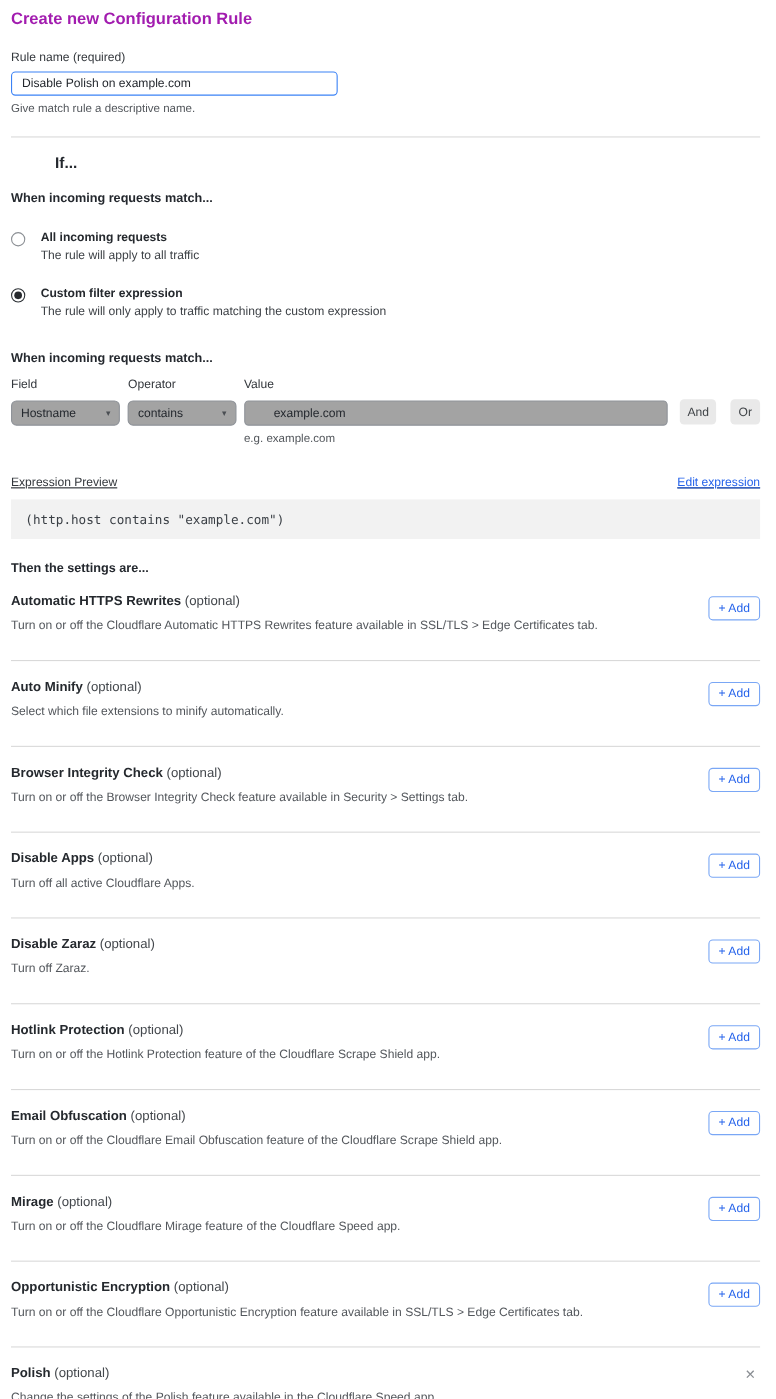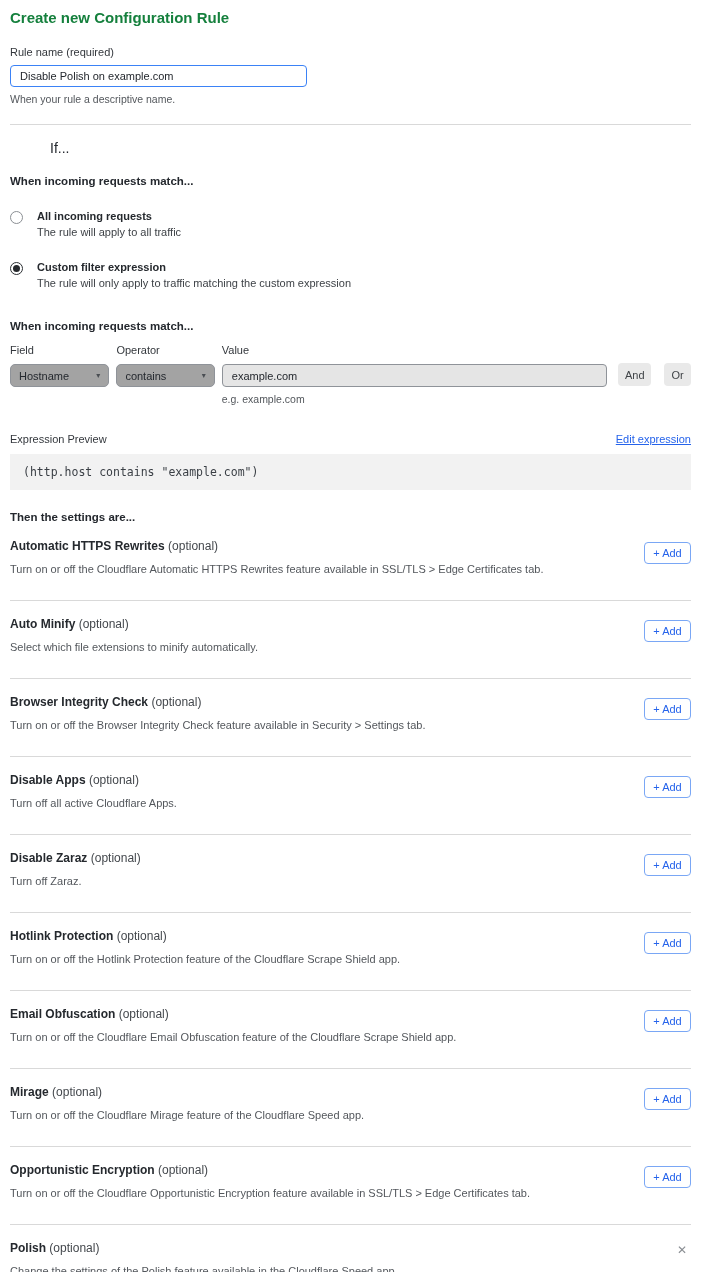--- a/index.html
+++ b/index.html
@@ -5,37 +5,37 @@
   * { box-sizing: border-box; margin: 0; padding: 0; }
   html, body { background: #fff; }
   body {
     width: 705px;
     font-family: "Liberation Sans", sans-serif;
     color: #24282e;
     -webkit-font-smoothing: antialiased;
   }
   .content { padding: 9px 14px 14px 10px; }
 
-  .page-title { font-size: 15px; font-weight: bold; color: #15803d; }
+  .page-title { font-size: 15px; font-weight: bold; color: #a21caf; }
 
   .field-label { font-size: 11px; color: #33373c; margin-top: 20px; margin-bottom: 7px; }
 
   .rule-name-input {
     width: 297px; height: 22px;
     border: 1px solid #3b82f6; border-radius: 4px;
     padding: 0 9px; font-size: 11px; color: #24282e;
     font-family: "Liberation Sans", sans-serif;
     outline: none; background: #fff;
   }
   .help-text { font-size: 10.5px; color: #53575c; margin-top: 6px; }
 
   .divider { border: none; border-top: 1px solid #d9d9d9; }
   .divider.top-gap { margin-top: 19px; }
 
-  .if-heading { font-size: 14px; font-weight: normal; margin-top: 15px; padding-left: 40px; }
+  .if-heading { font-size: 14px; font-weight: bold; margin-top: 15px; padding-left: 40px; }
   .sub-heading { font-size: 11.5px; font-weight: bold; margin-top: 19px; }
 
   .radio-option { display: flex; gap: 14px; margin-top: 23px; cursor: default; }
   .radio-circle {
     flex: 0 0 auto;
     width: 13px; height: 13px; border-radius: 50%;
     border: 1px solid #8b8f94; background: #fff; margin-top: 1px;
     position: relative;
   }
   .radio-option.selected .radio-circle { border-color: #2b2f33; }
@@ -56,35 +56,36 @@
     height: 23px; border: 1px solid #8f9399; border-radius: 5px;
     background: #a3a3a3; display: flex; align-items: center;
     padding: 0 8px; font-size: 11px; color: #24282e;
     justify-content: space-between; cursor: pointer;
   }
   .caret { font-size: 8px; color: #4a4e53; margin-left: 6px; }
 
   .value-input {
     width: 100%; height: 23px;
     border: 1px solid #8f9399; border-radius: 4px;
-    background: #e5e5e5; padding: 0 9px; font-size: 11px; color: #24282e;
+    background: #a3a3a3; padding: 0 26px; font-size: 11px; color: #24282e;
     font-family: "Liberation Sans", sans-serif; outline: none;
   }
   .andor-btn {
     height: 23px; border: none; border-radius: 4px;
     background: #e9e9e9; color: #3f4347; font-size: 11px;
     font-family: "Liberation Sans", sans-serif; cursor: pointer;
     margin-top: 19px;
   }
   .and-btn { width: 33px; margin-right: 13px; }
   .or-btn  { width: 27px; }
 
   .preview-header {
     display: flex; justify-content: space-between; align-items: center;
     margin-top: 28px;
+    text-decoration: underline;
   }
   .preview-label { font-size: 11px; color: #33373c; }
   .edit-link {
     font-size: 11px; color: #2563eb; text-decoration: underline; cursor: pointer; padding-left: 12px;
   }
   .code-box {
     margin-top: 9px; background: #f2f2f2;
     padding: 11px 13px; font-family: "DejaVu Sans Mono", "Liberation Mono", monospace;
     font-size: 11.5px; color: #3a3f45;
   }
@@ -111,21 +112,21 @@
 </style>
 </head>
 <body>
 
 <div class="content">
 
   <div class="page-title">Create new Configuration Rule</div>
 
   <div class="field-label">Rule name (required)</div>
   <input class="rule-name-input" type="text" value="Disable Polish on example.com" style="">
-  <div class="help-text">When your rule a descriptive name.</div>
+  <div class="help-text">Give match rule a descriptive name.</div>
 
   <hr class="divider top-gap">
 
   <div class="if-heading">If...</div>
   <div class="sub-heading">When incoming requests match...</div>
 
   <div class="radio-option">
     <span class="radio-circle"></span>
     <span>
       <div class="radio-label">All incoming requests</div>

